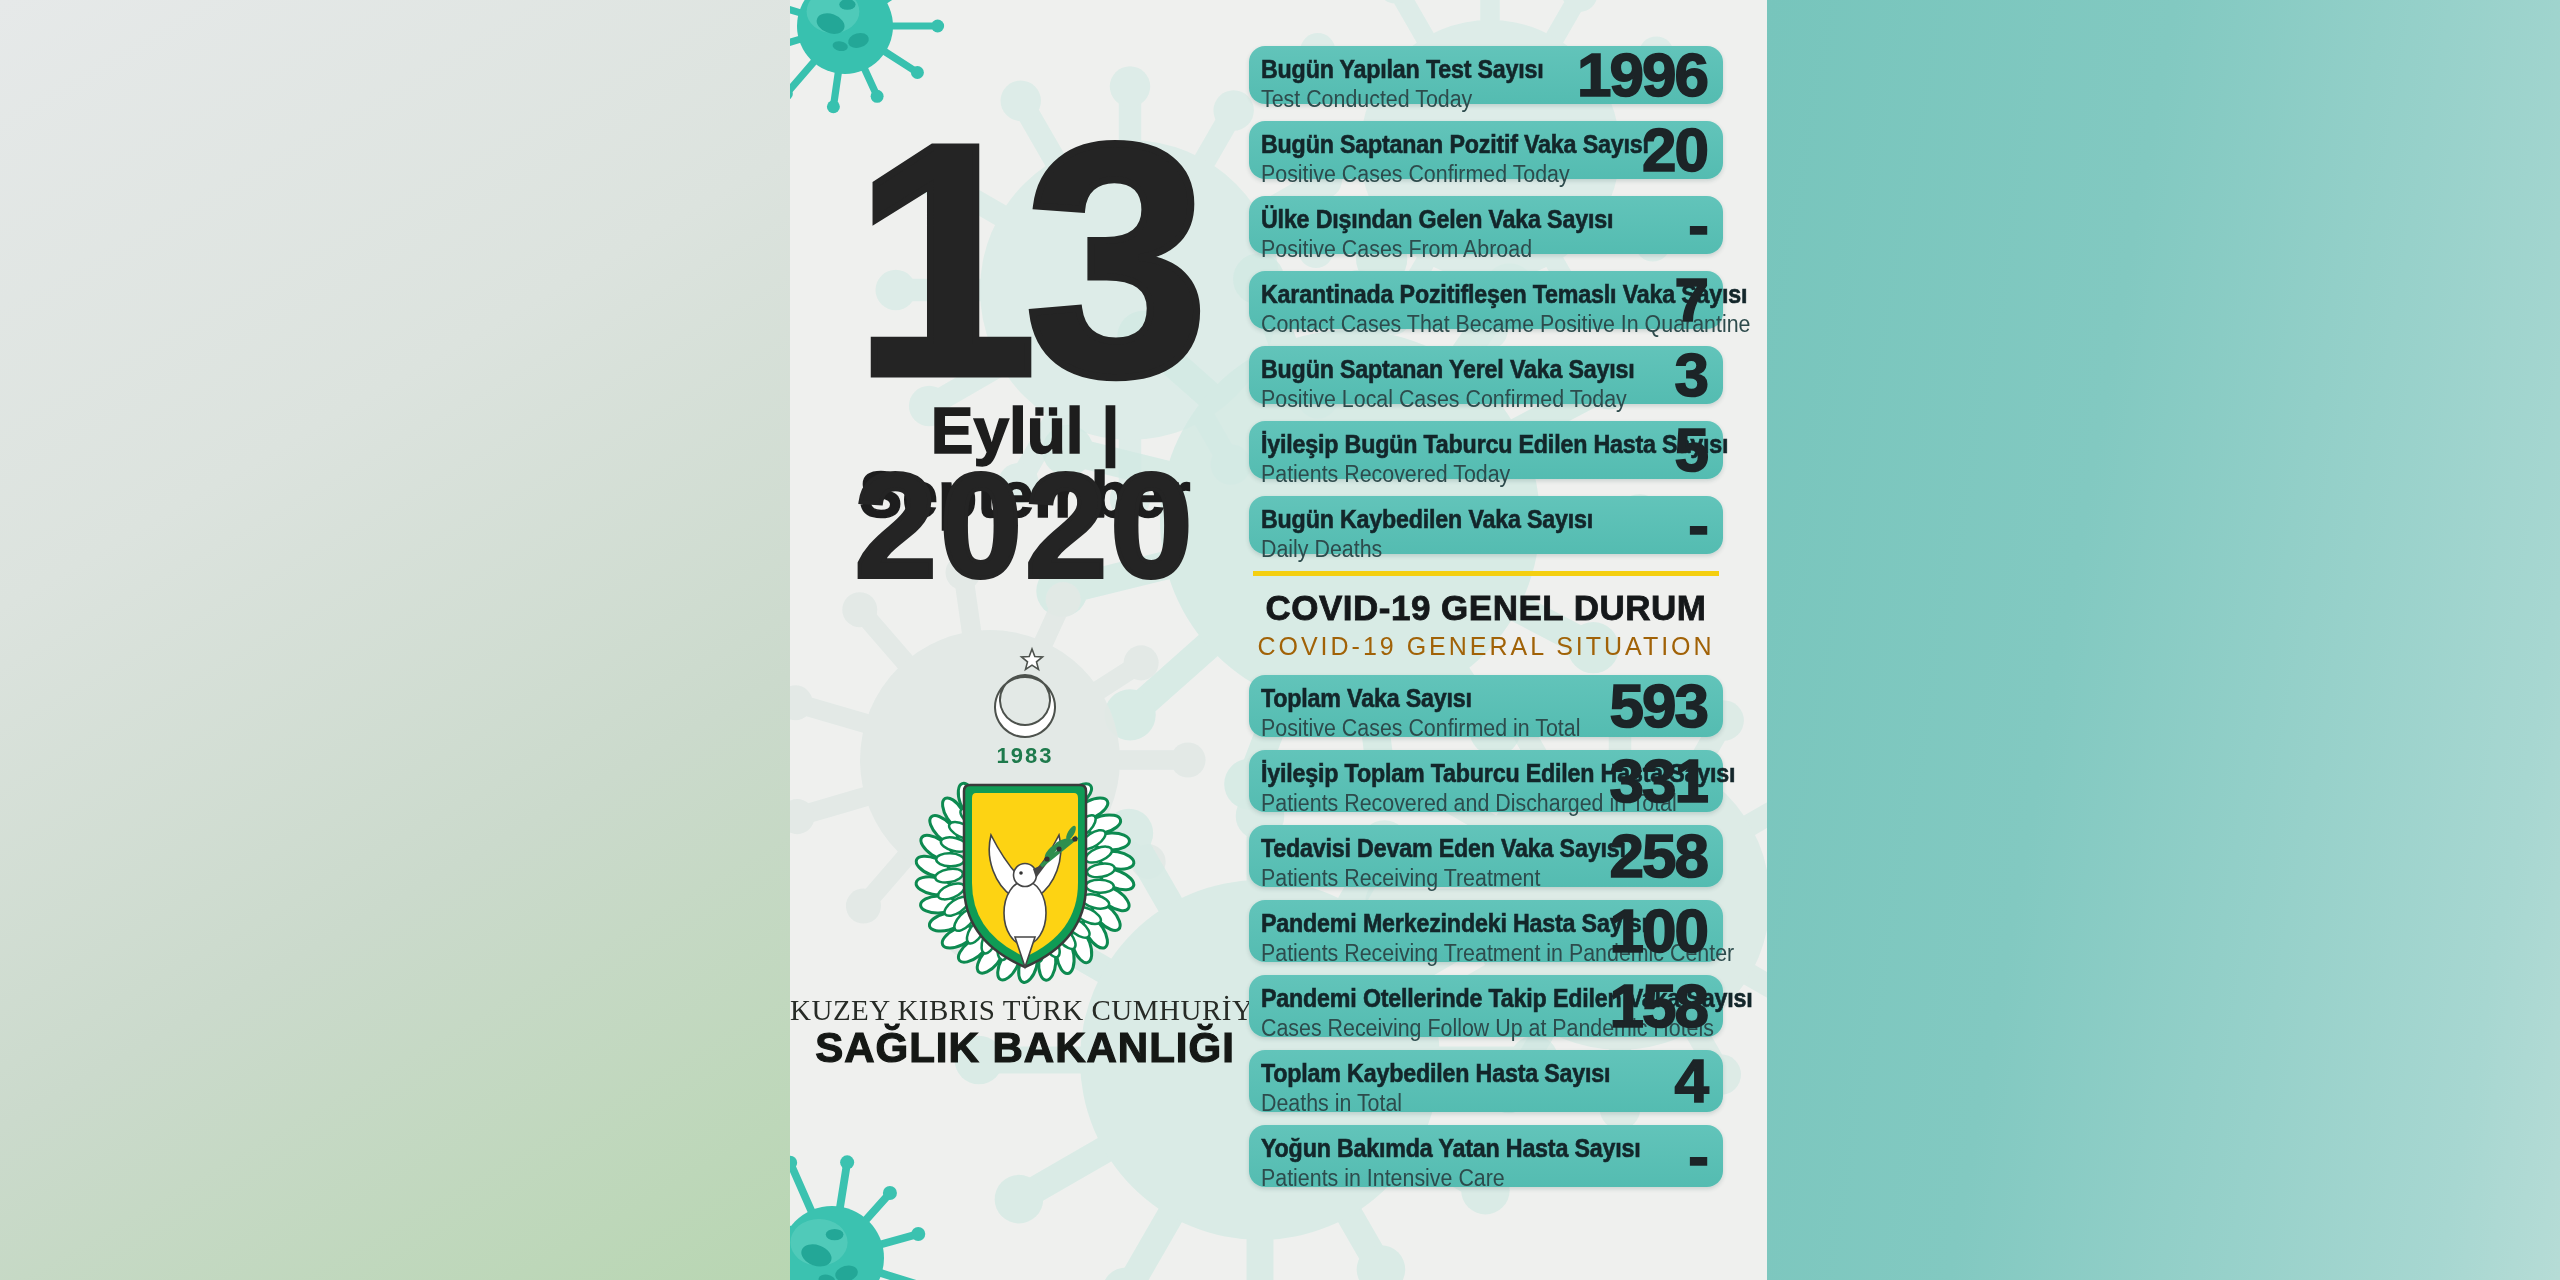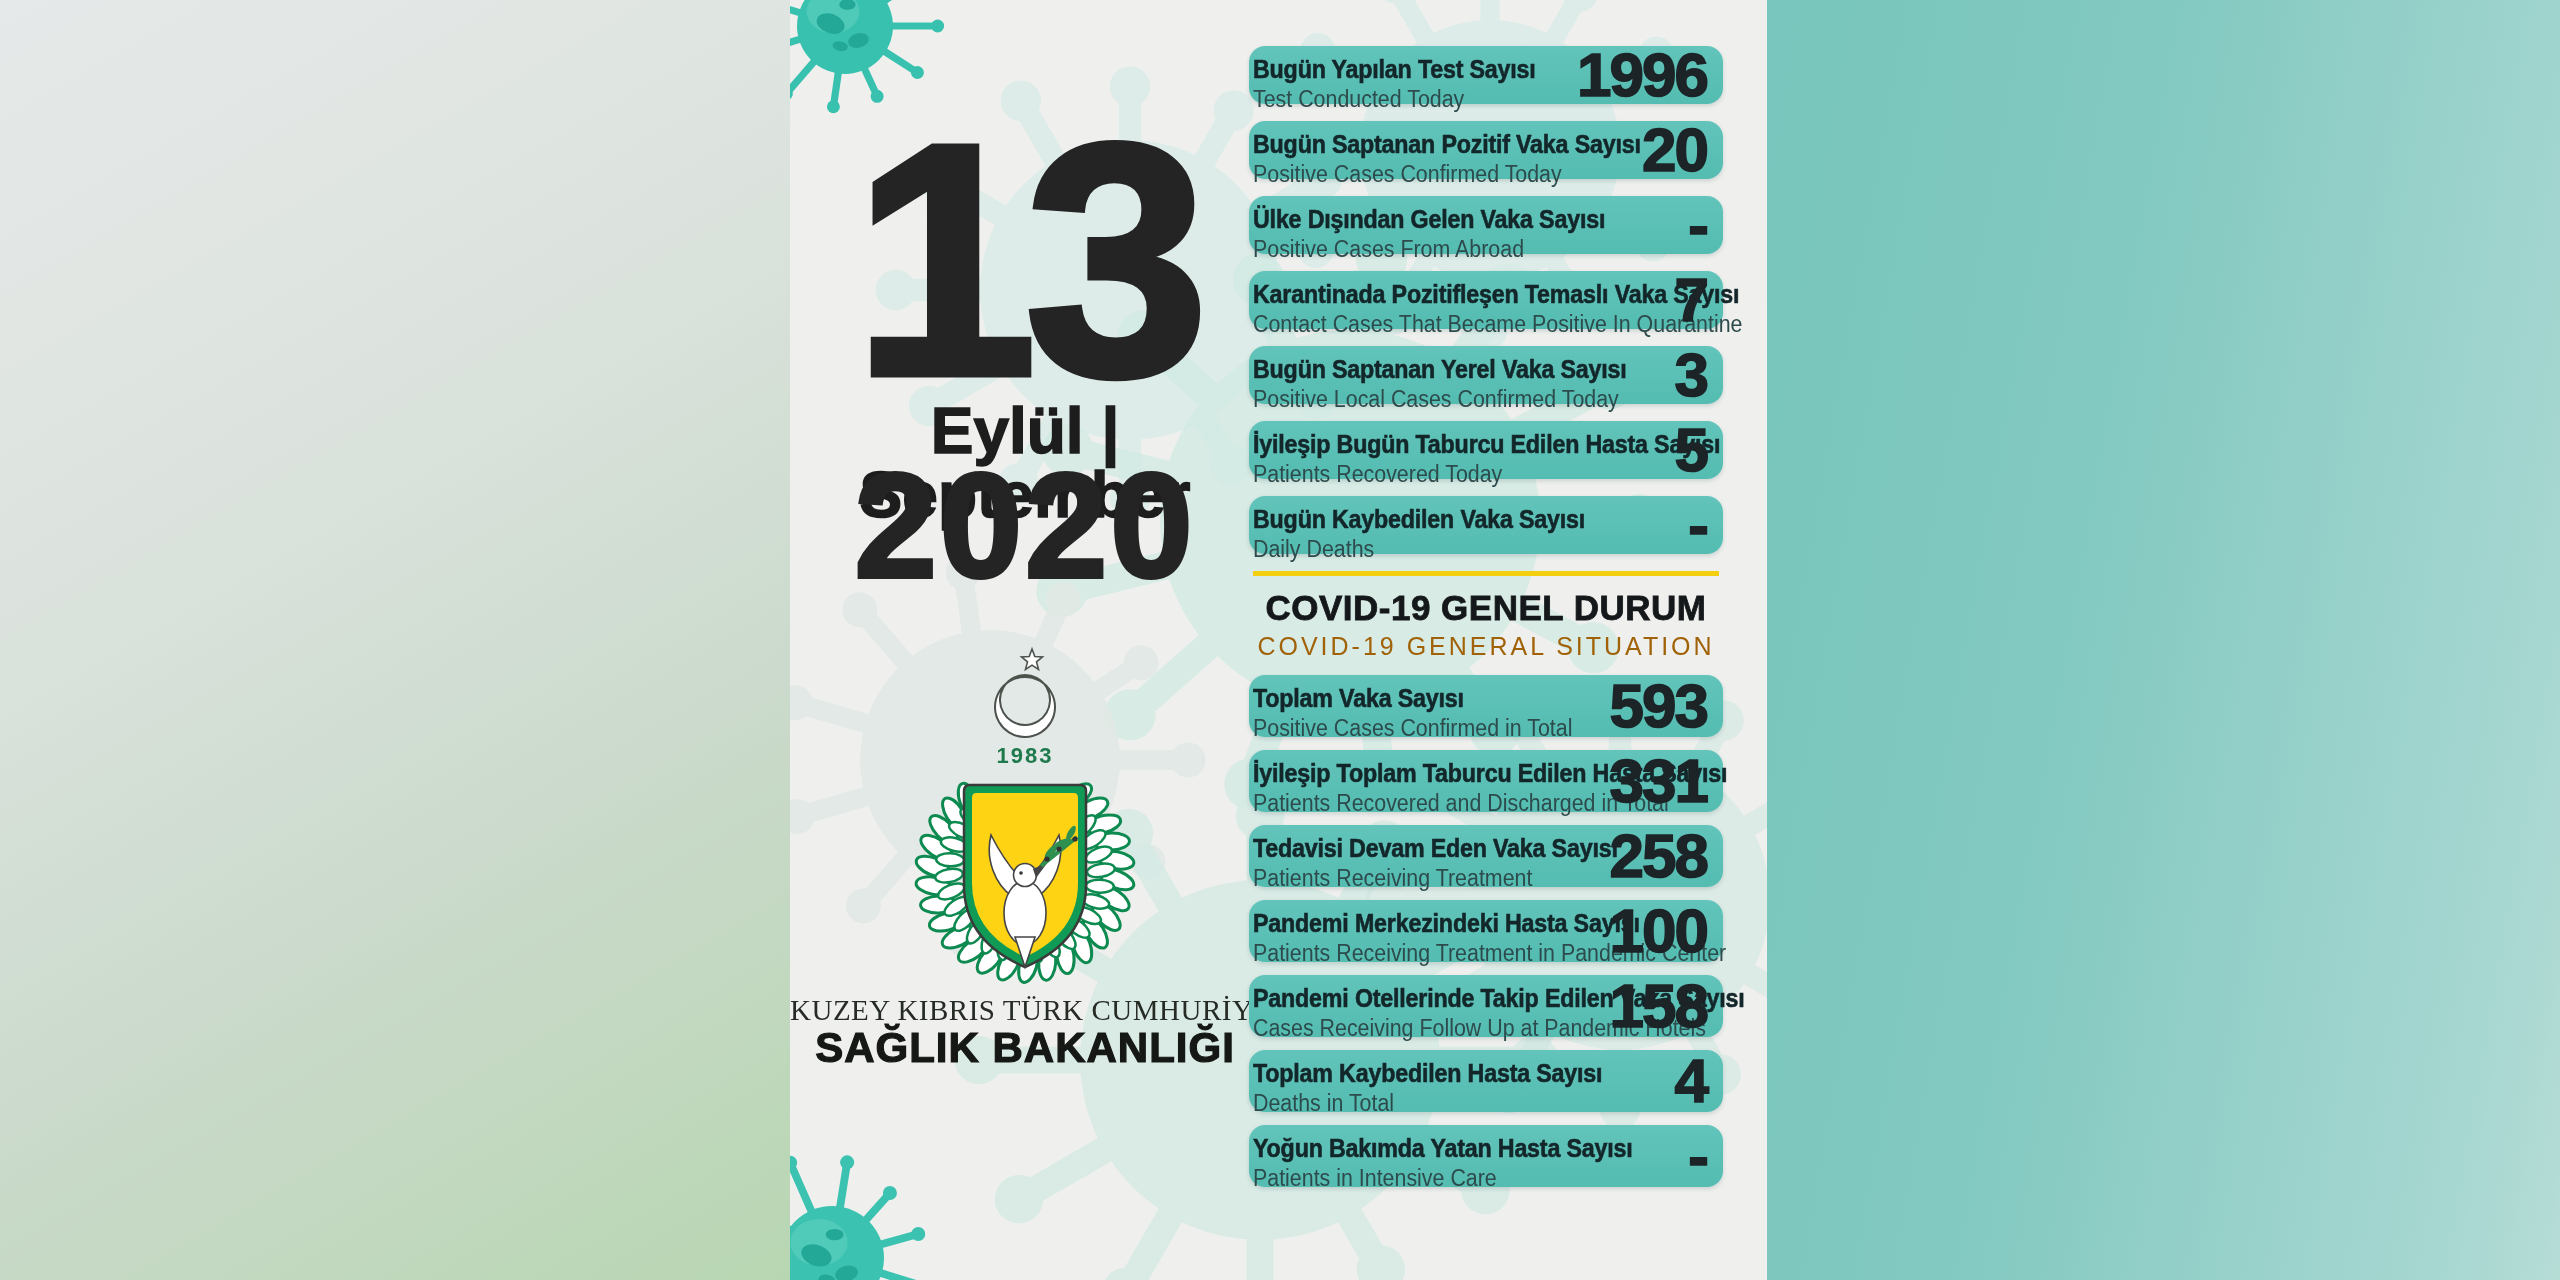--- a/index.html
+++ b/index.html
@@ -33,21 +33,21 @@
        font-family:"Liberation Serif",serif;font-size:29px;color:#272b26;
        letter-spacing:.5px;white-space:nowrap;}
   .ministry{position:absolute;top:1024px;left:0;width:100%;text-align:center;
        font-size:42px;font-weight:700;color:#151815;letter-spacing:1px;
        -webkit-text-stroke:1.2px #151815;}
 
   
   .right-col{position:absolute;left:459px;top:46px;width:474px;z-index:2;}
   .stat-box{position:relative;box-sizing:border-box;border-radius:16px;
        background:linear-gradient(180deg,#62c4ba,#54bcb1);
-       padding:8px 16px 8px 4px;box-shadow:0 2px 4px rgba(40,80,75,.18);}
+       padding:8px 16px 8px 12px;box-shadow:0 2px 4px rgba(40,80,75,.18);}
   .daily .stat-box{height:58px;margin-bottom:17px;}
   .totals .stat-box{height:62px;margin-bottom:13px;}
   .stat-text{transform:scaleX(.93);transform-origin:left center;white-space:nowrap;}
   .stat-text .tr{font-size:25px;font-weight:700;color:#13262a;line-height:1.22;
        letter-spacing:-.2px;-webkit-text-stroke:.6px #13262a;}
   .stat-text .en{font-size:23px;color:#2d4b4c;line-height:1.22;}
   .val{position:absolute;right:16px;top:50%;transform:translateY(-50%);
        font-size:62px;font-weight:700;line-height:1;color:#1c2427;
        letter-spacing:-2px;text-align:right;-webkit-text-stroke:1.6px #1c2427;}
   .divider{height:5px;background:#f4cf10;margin:17px 4px 12px;}

